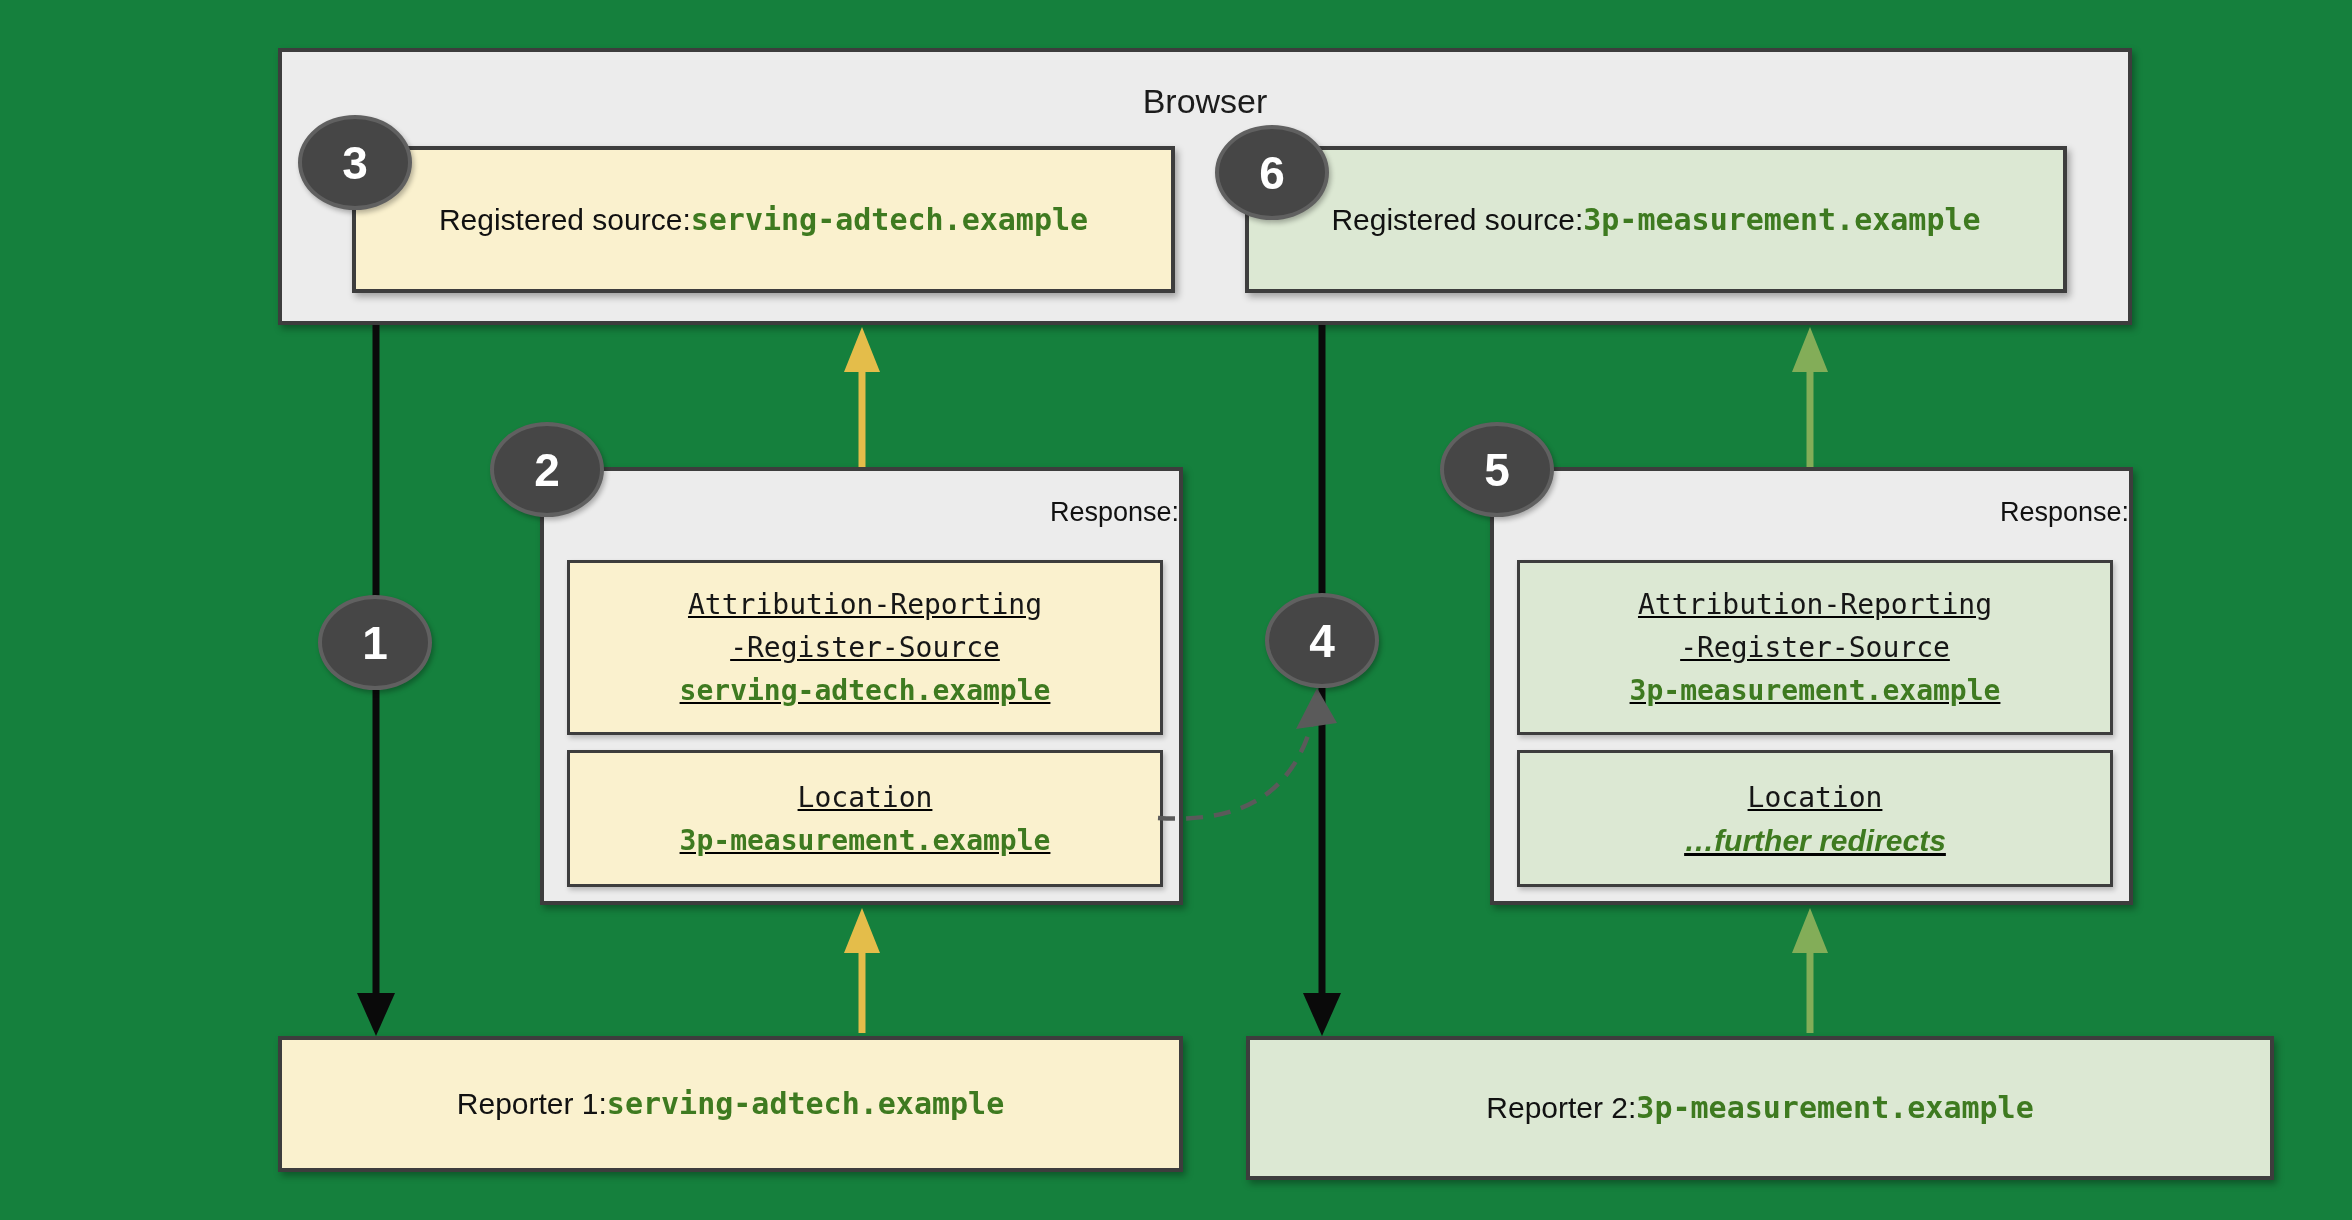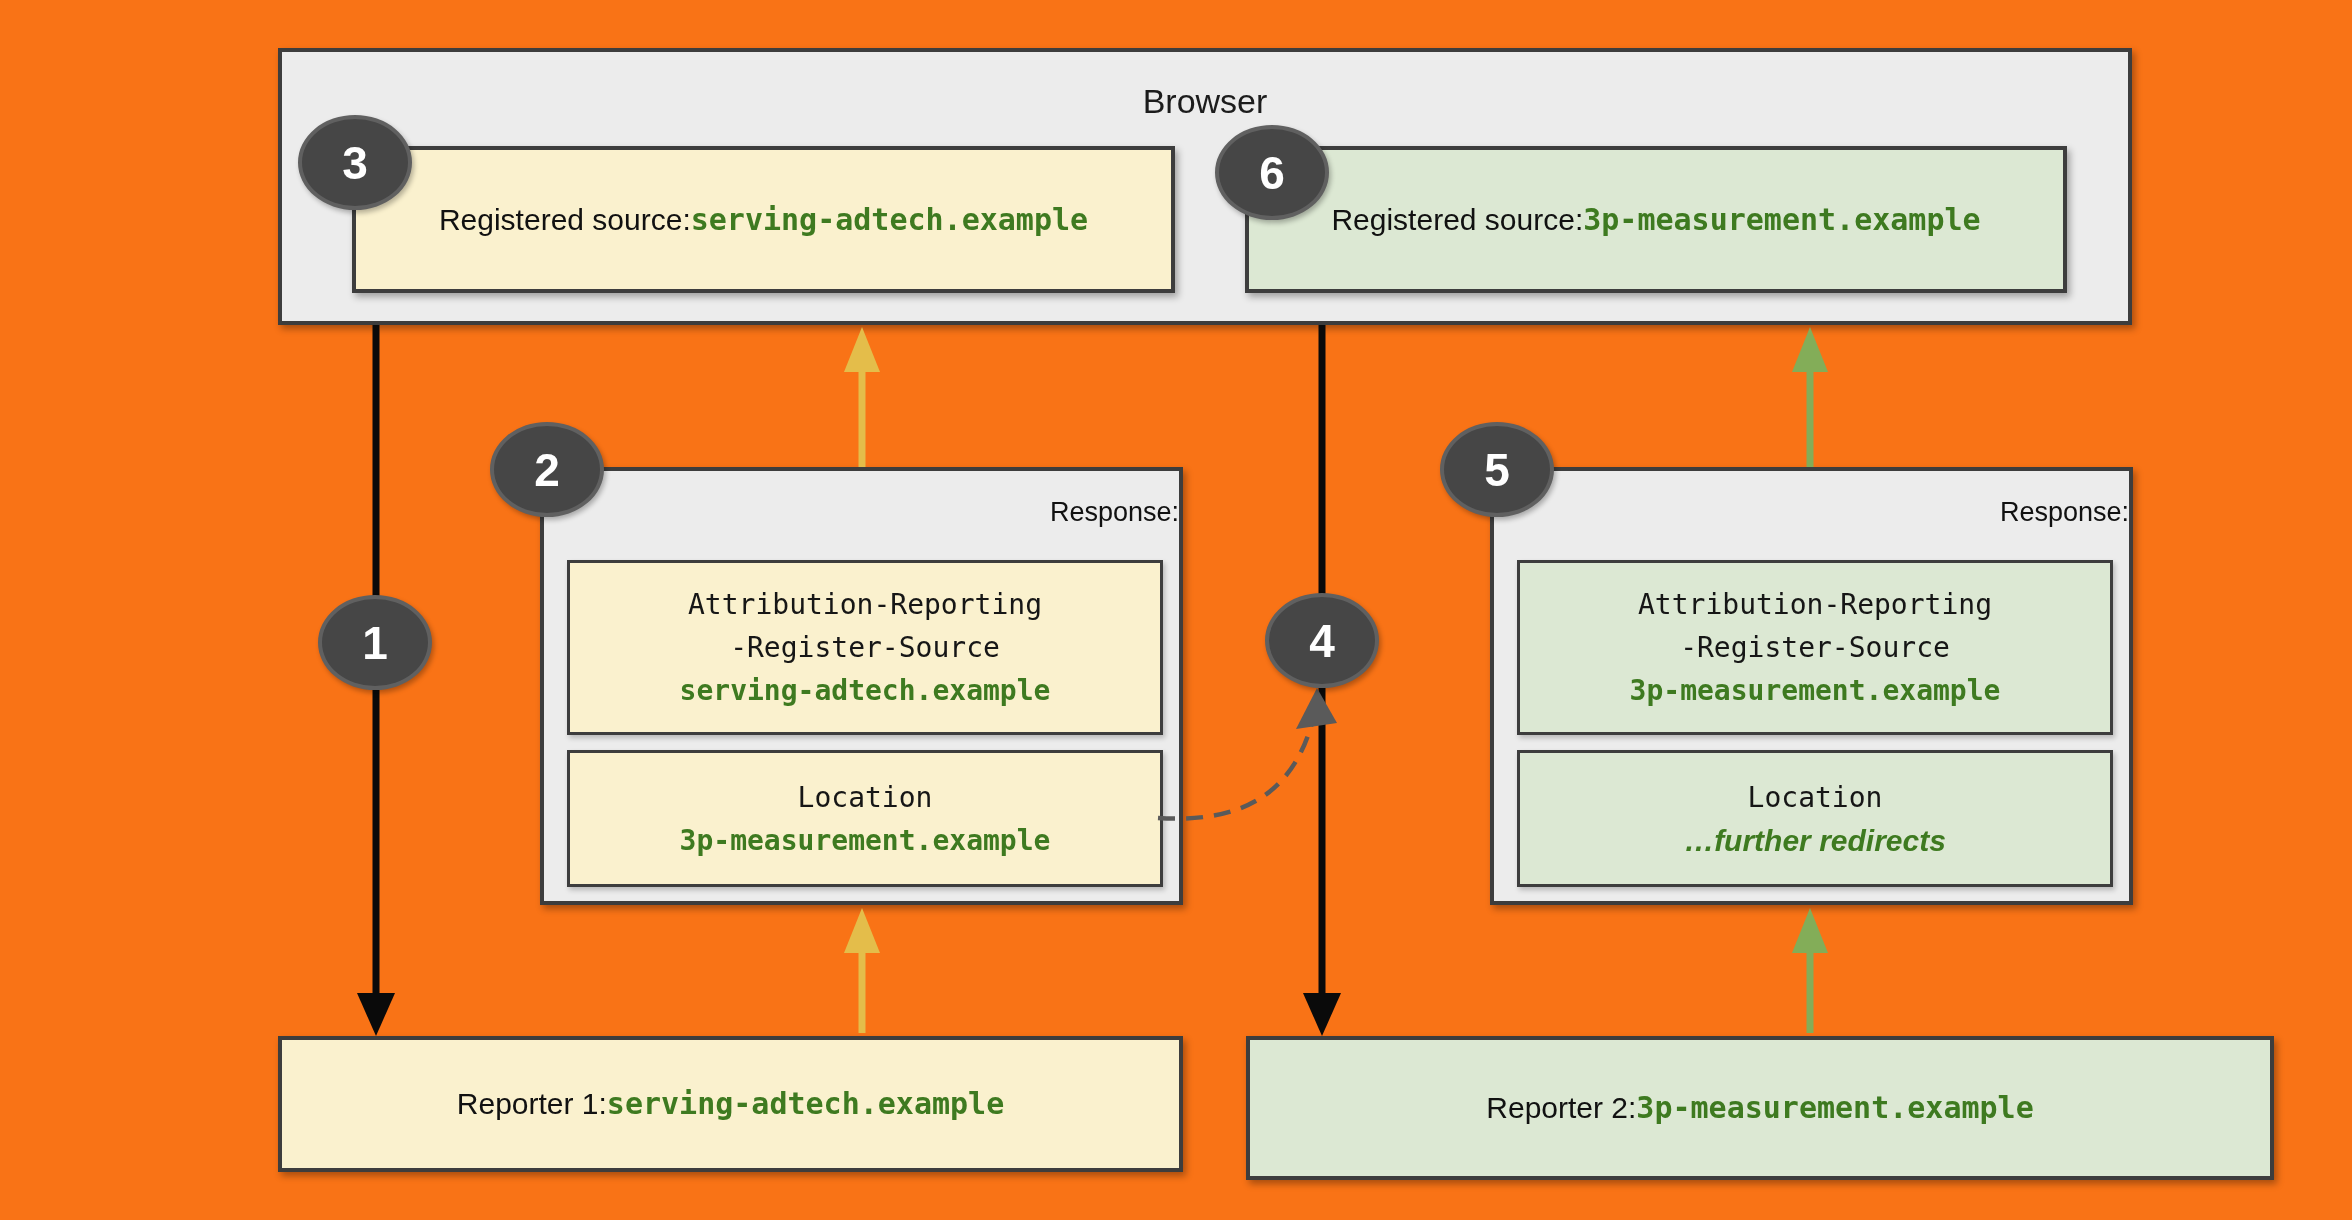--- a/index.html
+++ b/index.html
@@ -1,17 +1,17 @@
 <!DOCTYPE html>
 <html><head>
 <meta charset="utf-8">
 <style>
   html,body{margin:0;padding:0;background:#ffffff;}
   #canvas{
-    position:relative;width:2352px;height:1220px;background:#f97316;overflow:hidden;
+    position:relative;width:2352px;height:1220px;background:#15803d;overflow:hidden;
     font-family:"Liberation Sans", sans-serif;
   }
   .box{position:absolute;box-sizing:border-box;border:4px solid #3d3d3d;
        box-shadow:3px 4px 7px rgba(0,0,0,0.32);}
   .gray{background:#ececec;}
   .yellow{background:#faf1ce;}
   .green{background:#dce8d3;}
 
   .browser-title{position:absolute;left:0;top:30px;width:100%;text-align:center;
        font-size:34px;color:#1c1c1c;}
@@ -20,21 +20,21 @@
        width:100%;height:100%;text-align:center;}
   .label-sans{font-size:30px;color:#111;line-height:40px;}
   .domain-mono{font-family:"DejaVu Sans Mono","Liberation Mono",monospace;
        font-weight:700;font-size:30px;color:#3e7a20;line-height:42px;}
 
   .response-title{position:absolute;left:0;top:26px;width:100%;text-align:right;
        font-size:27px;color:#111;}
   .inner-box{position:absolute;box-sizing:border-box;border:3px solid #3d3d3d;
        box-shadow:2px 3px 5px rgba(0,0,0,0.22);
        display:flex;flex-direction:column;align-items:center;justify-content:center;
-       text-align:left;}
+       text-align:left;text-decoration:underline;}
   .mono-line{font-family:"DejaVu Sans Mono","Liberation Mono",monospace;
        font-size:28px;color:#161616;line-height:43px;white-space:pre;}
   .mono-green{font-family:"DejaVu Sans Mono","Liberation Mono",monospace;
        font-weight:700;font-size:28px;color:#3e7a20;line-height:43px;white-space:pre;}
   .italic-green{font-weight:700;font-style:italic;font-size:30px;color:#3e7a20;line-height:43px;}
 
   .badge{position:absolute;width:114px;height:95px;border-radius:50%;
        background:#464646;border:4px solid #606060;box-sizing:border-box;
        display:flex;align-items:center;justify-content:center;
        color:#ffffff;font-weight:700;font-size:46px;z-index:30;

